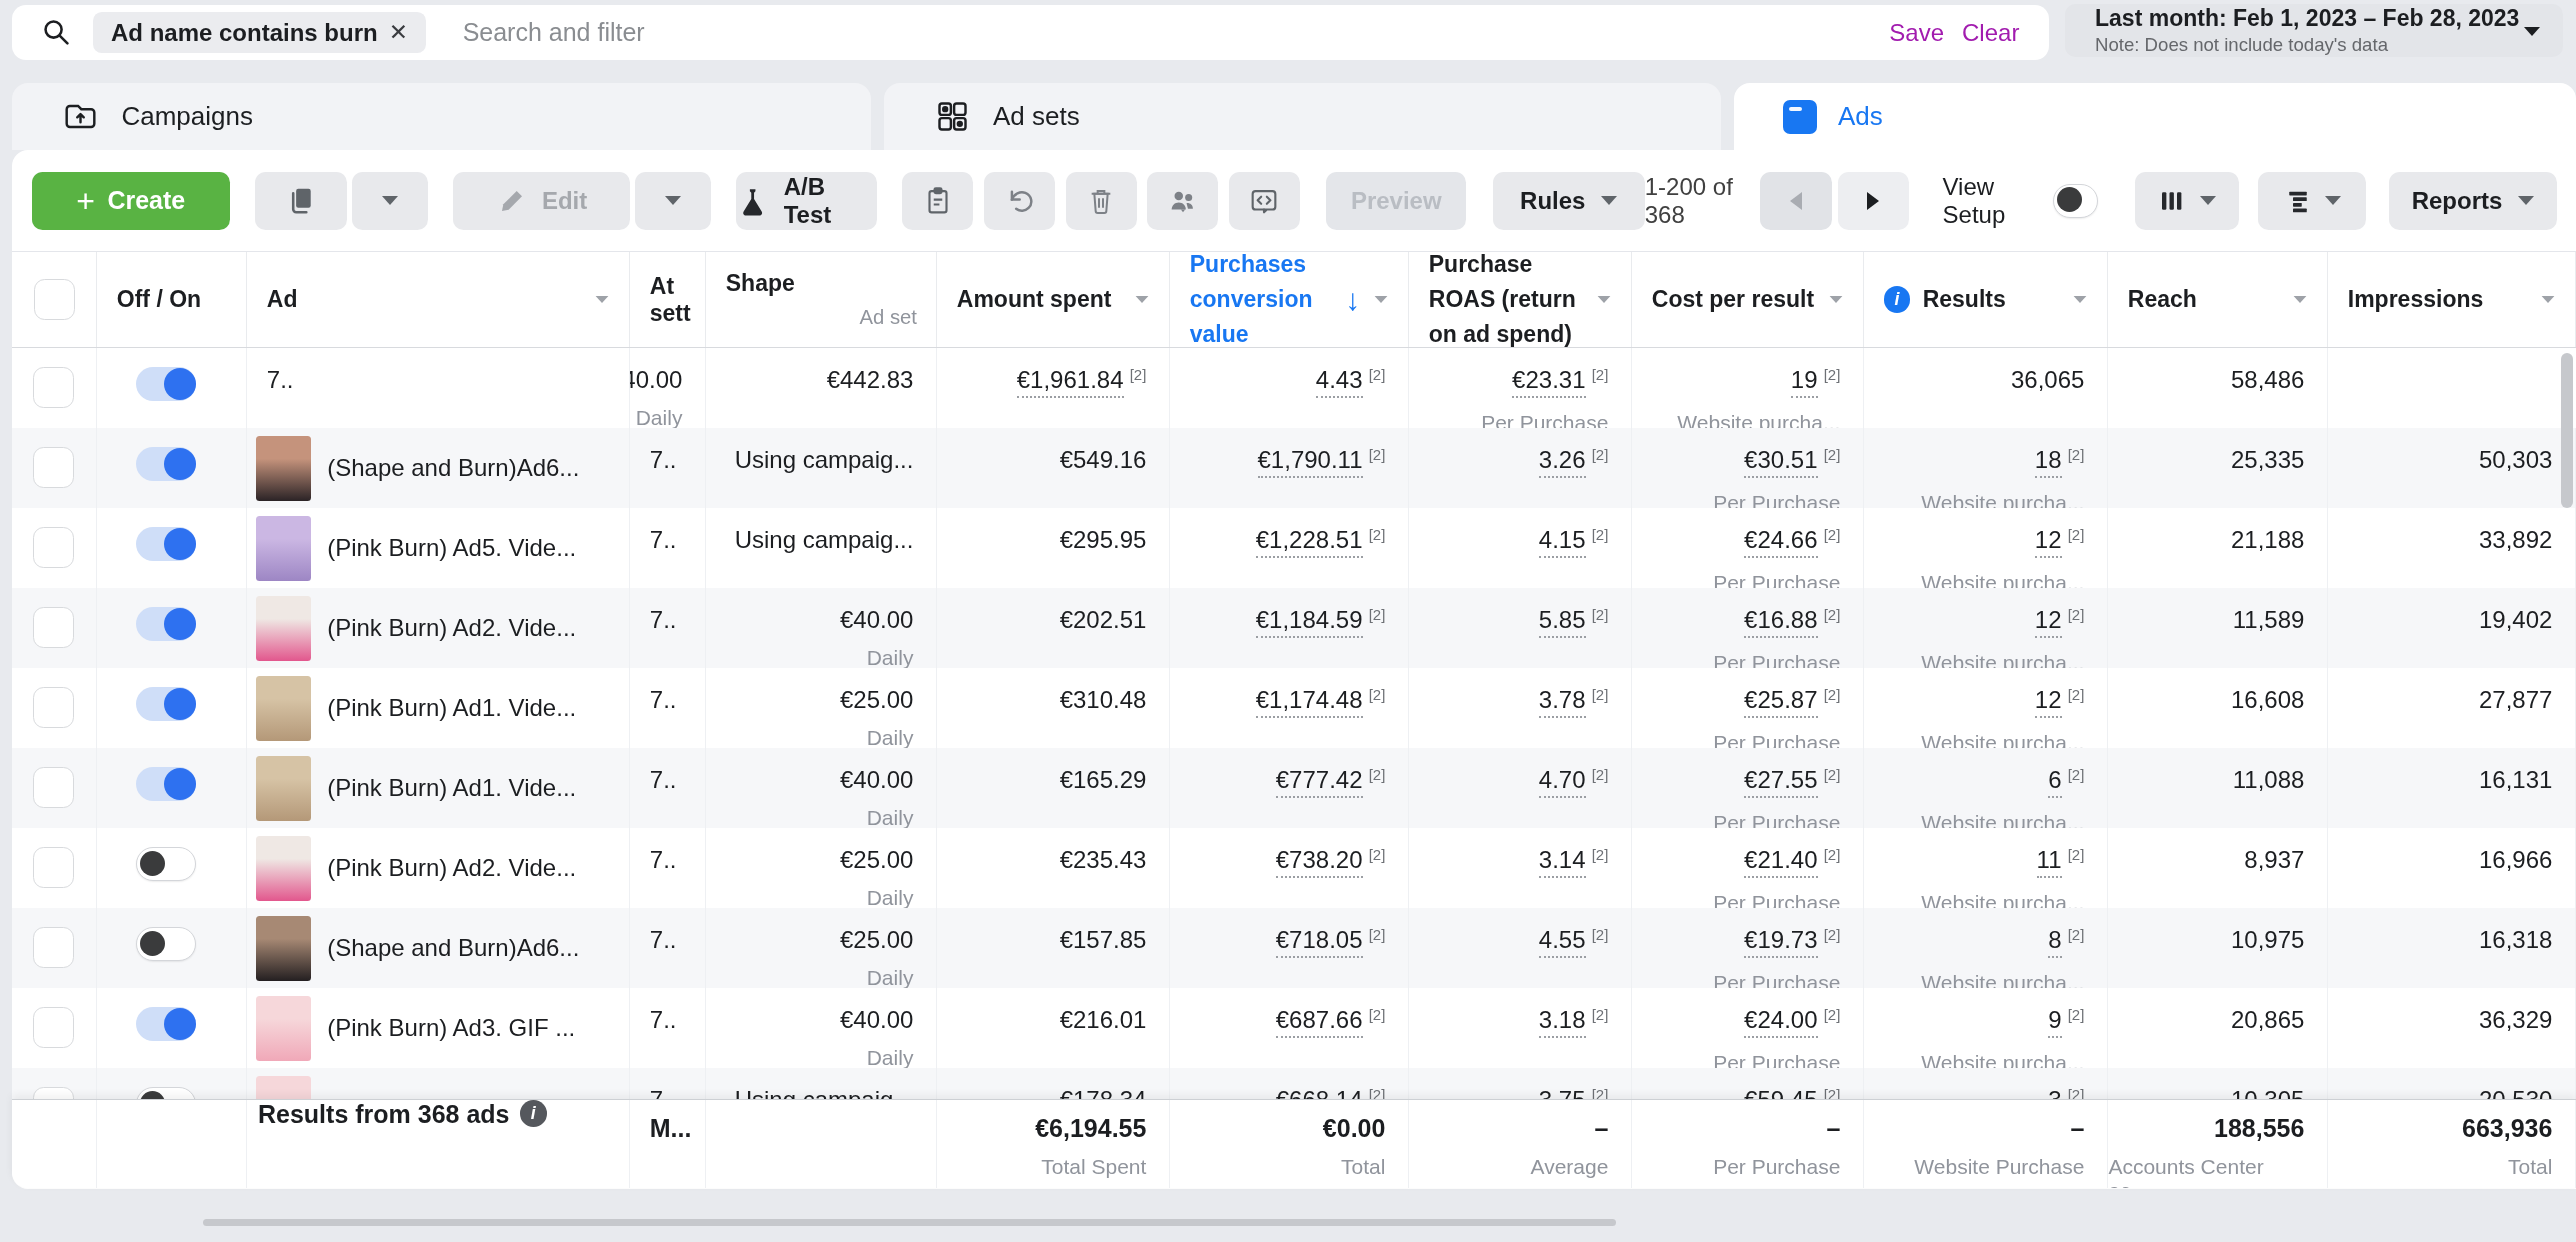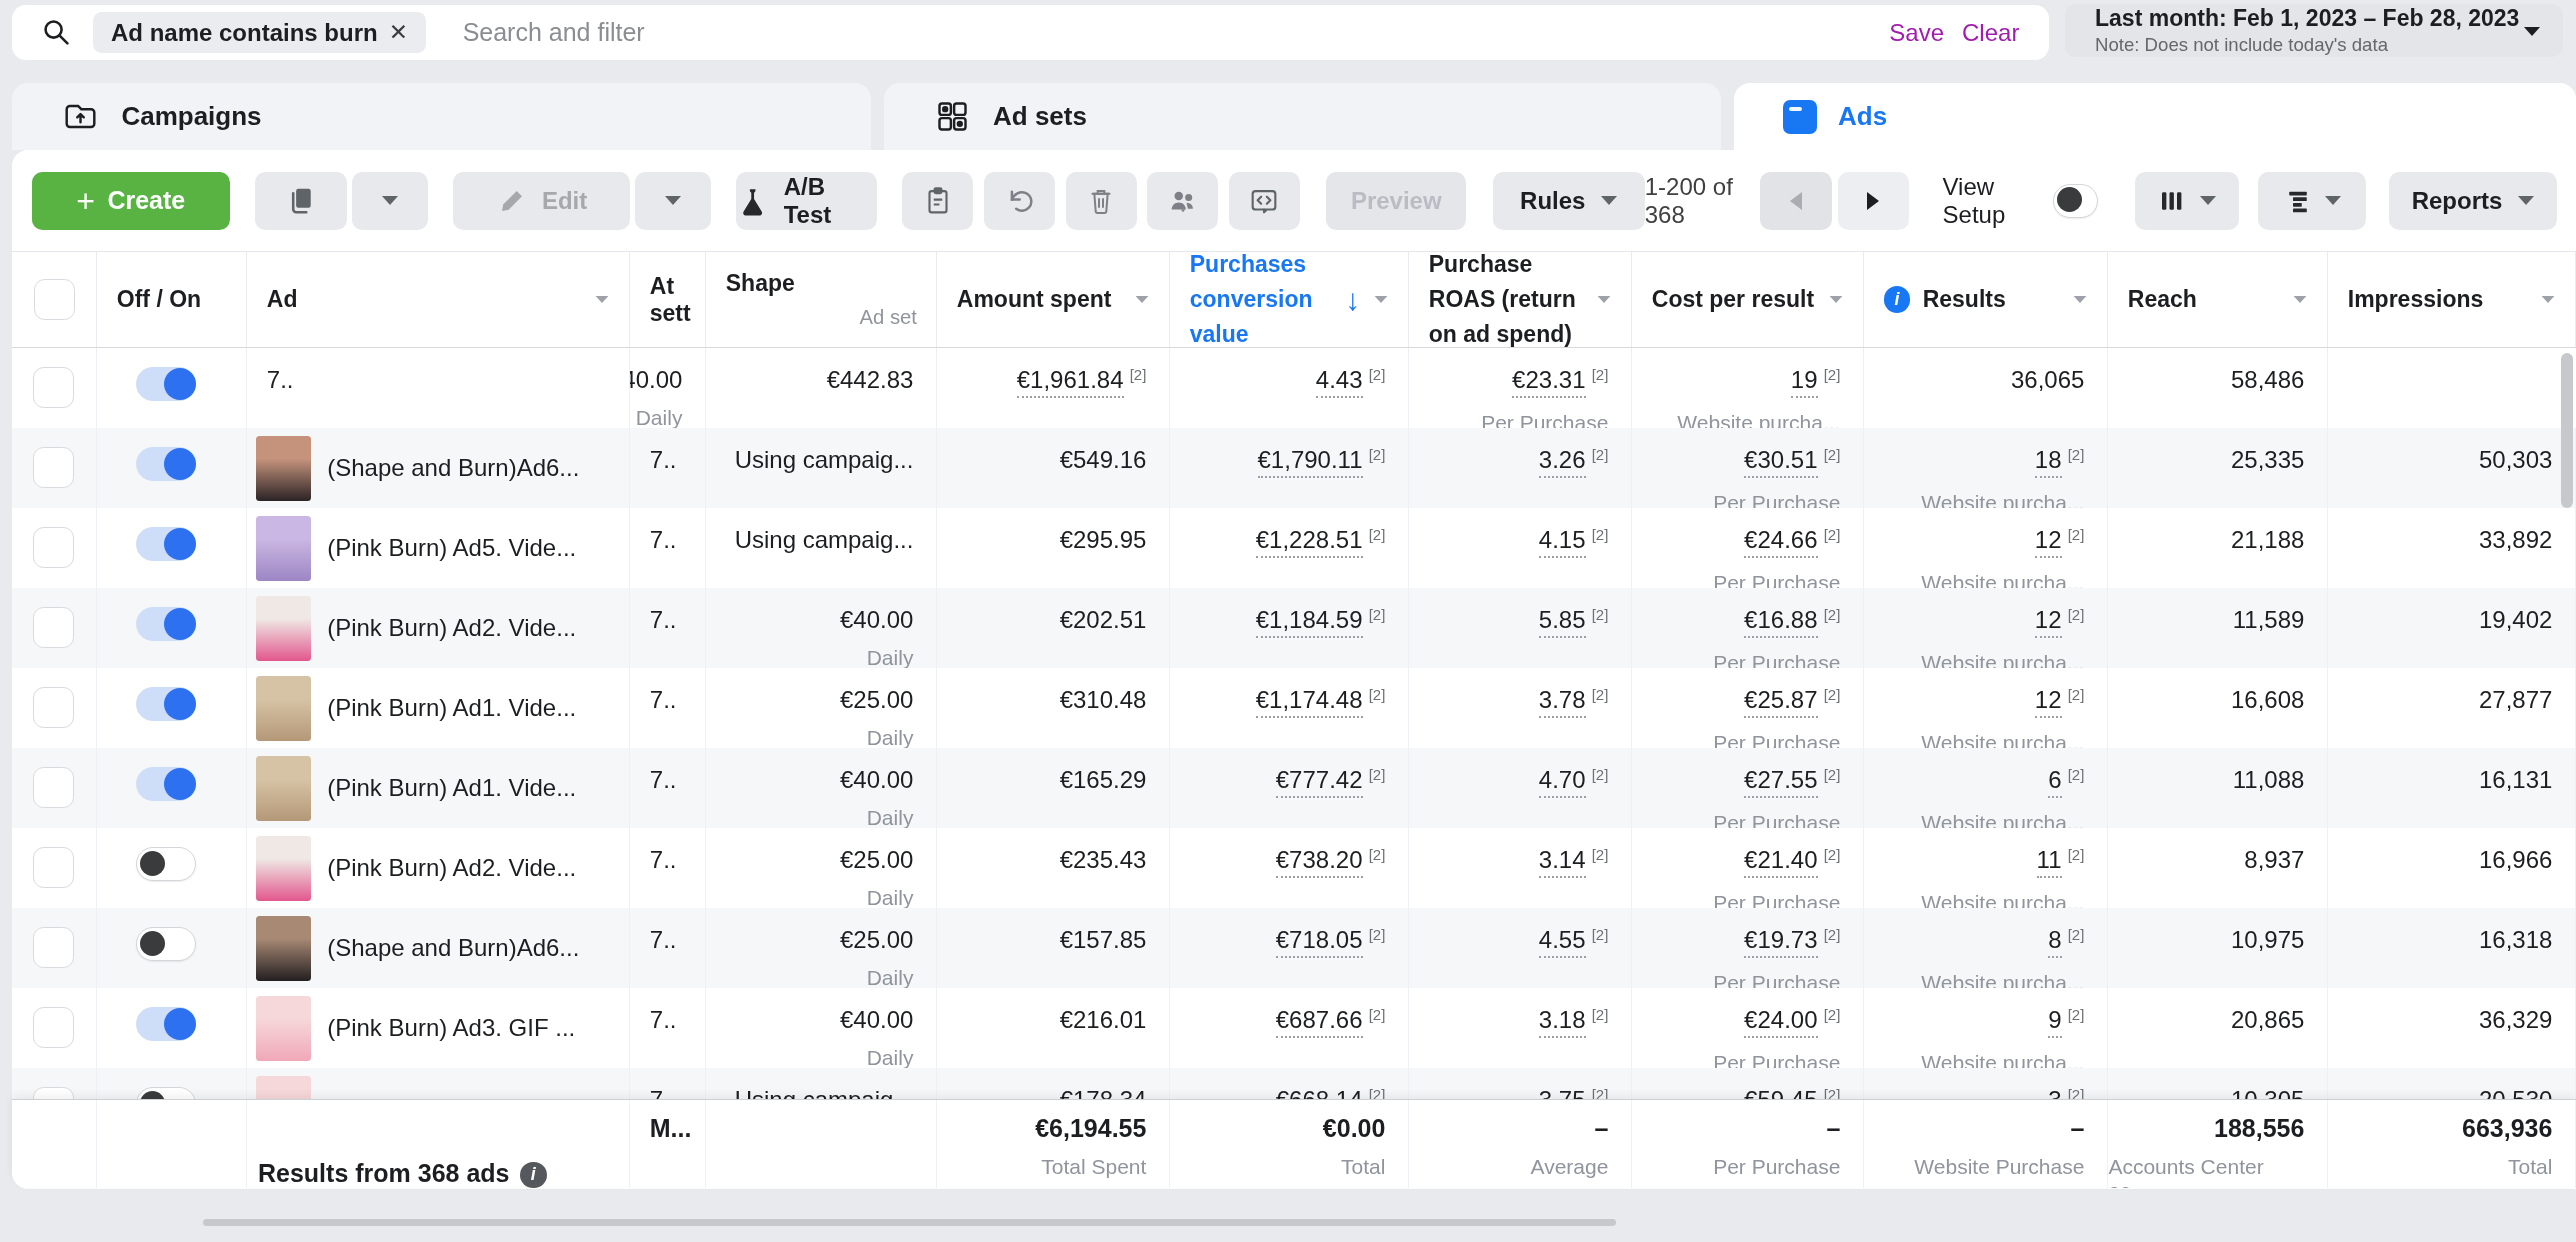--- a/index.html
+++ b/index.html
@@ -18,21 +18,21 @@
   .search-placeholder{color:#8a8d91;font-size:25px;margin-left:37px;flex:1 1 auto}
   .save-clear{display:flex;gap:18px;font-size:24px;font-weight:normal;color:#a21caf;margin-right:3.5px}
   .date-pill{position:absolute;left:2065px;top:4.4px;width:498px;height:53px;background:#e3e5e9;
     border-radius:10.6px;box-sizing:border-box;display:flex;flex-direction:column;justify-content:center;
     padding-left:30px}
   .date-main{font-size:23px;font-weight:bold}
   .date-note{font-size:18.6px;color:#65676b;margin-top:1.8px}
   .date-caret{position:absolute;right:23px;top:23px}
   
   .tab{position:absolute;top:83px;height:67px;border-radius:16px 16px 0 0;display:flex;align-items:center;
-    gap:21px;padding-left:49px;box-sizing:border-box;font-size:26px;font-weight:bold;cursor:pointer}
+    gap:21px;padding-left:49px;box-sizing:border-box;font-size:26px;font-weight:normal;cursor:pointer}
   .tab-campaigns{left:12.4px;width:859px;background:#f2f3f6}
   .tab-adsets{left:884px;width:837px;background:#f2f3f6}
   .tab-ads{left:1734px;width:842px;background:#fff;color:#1877f2}
   .ads-glyph{width:34px;height:34px;border-radius:7px;background:#1877f2;position:relative}
   .ads-glyph::after{content:"";position:absolute;left:6.2px;top:7px;width:12.4px;height:4.4px;border-radius:2.7px;background:rgba(255,255,255,.95)}
   
   .content{position:absolute;left:12.4px;top:150px;width:2564px;height:1039px;background:#fff;
     border-radius:16px 0 0 16px;box-sizing:border-box}
   
   .toolbar{height:101px;display:flex;align-items:center;padding:0 19.4px;box-sizing:border-box}
@@ -98,21 +98,21 @@
   .c-att{align-items:flex-start;padding-left:19.4px}
   .metric{display:flex;align-items:flex-start}
   .u{border-bottom:2.7px dotted #9b9ea3;padding-bottom:2.7px;cursor:pointer}
   sup{font-size:15px;color:#6d7075;margin-left:6.2px;line-height:1;padding-top:1.8px}
   
   .tfoot{height:88px;background:#fff;border-top:0.9px solid #cdd0d4;box-shadow:0 -3.5px 8.8px rgba(0,0,0,.06);
     border-radius:0 0 0 16px;position:relative}
   .tf{display:flex;flex-direction:column;align-items:flex-end;padding:14px 23px 0 0;box-sizing:border-box;
     border-right:0.9px solid #eef0f3;font-size:25px;font-weight:bold;overflow:hidden}
   .tf .sub{font-size:21px;color:#90949c;font-weight:normal;margin-top:12.4px}
-  .tf-label{flex-direction:row;align-items:flex-end;justify-content:flex-start;padding:0 0 0 10.6px}
+  .tf-label{flex-direction:row;align-items:flex-start;justify-content:flex-start;padding:0 0 0 10.6px}
   .tf-att{align-items:flex-start;padding-left:19.4px}
   
   .vscroll{position:absolute;right:3.5px;top:353px;width:11.5px;height:155px;background:#c6c8cc;border-radius:6.2px}
   .hscroll{position:absolute;left:203px;top:1219px;width:1413px;height:7px;background:#c6c8cc;border-radius:3.5px}
   svg{display:block}
 </style>
 </head>
 <body>
 
 <div class="search-panel">

